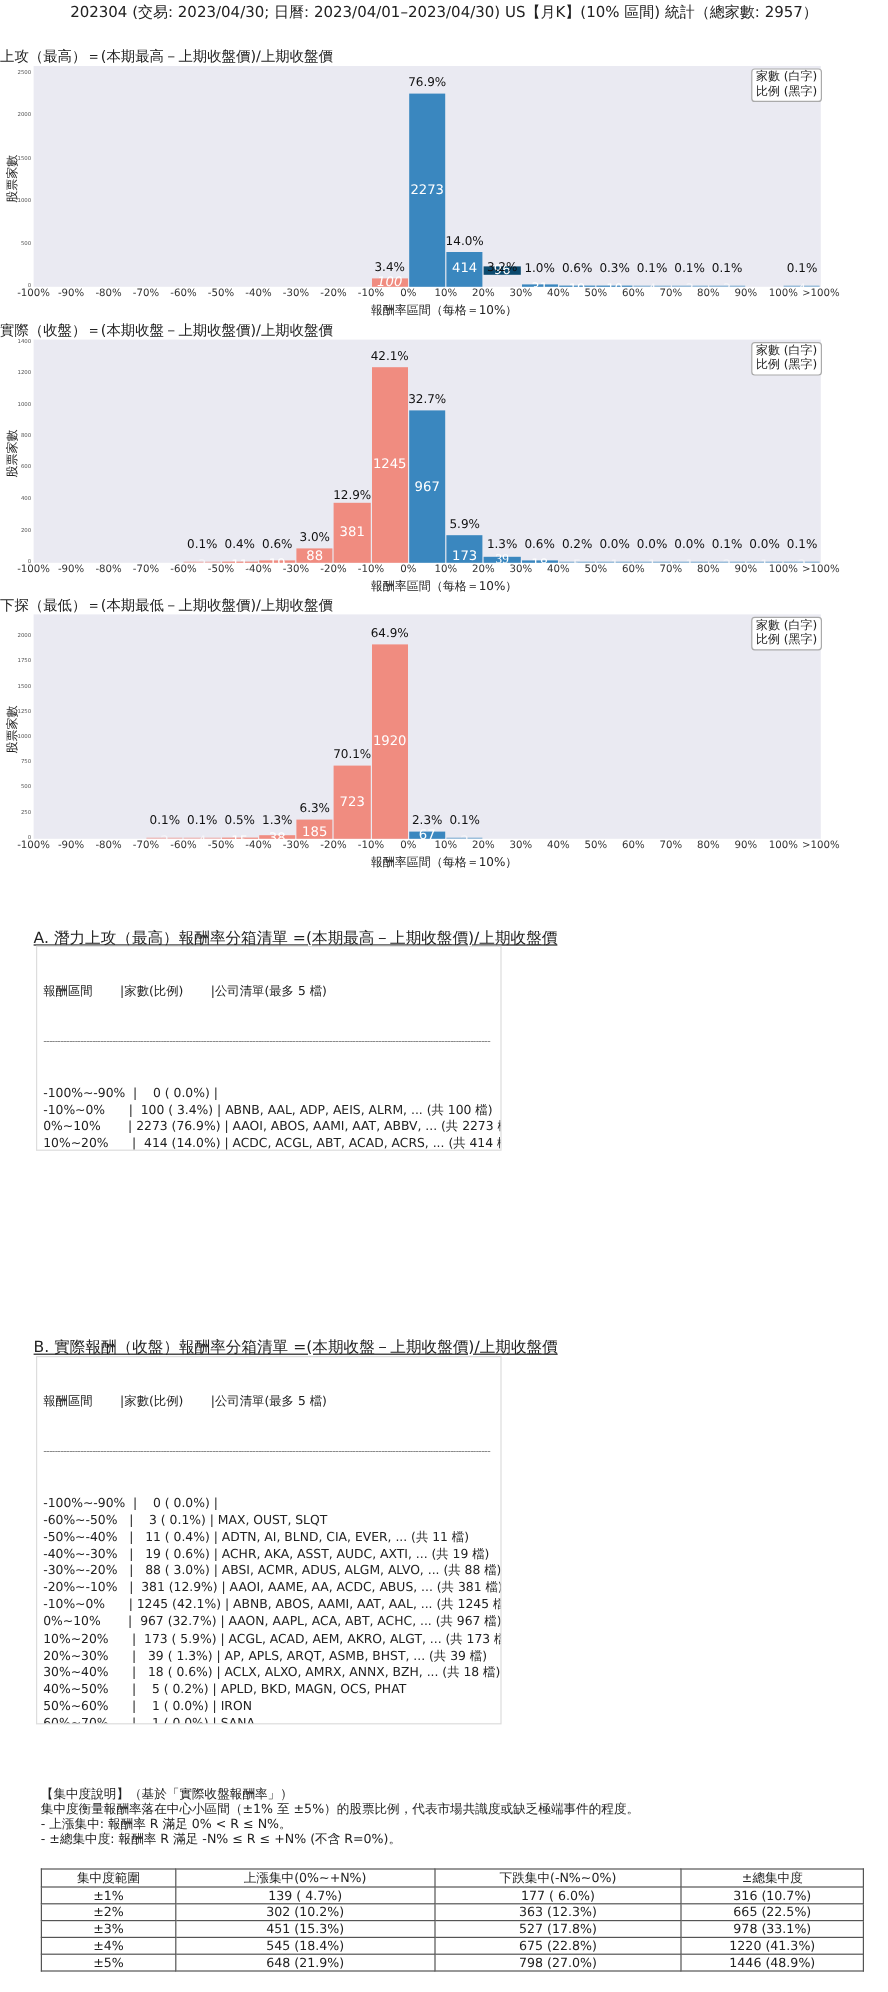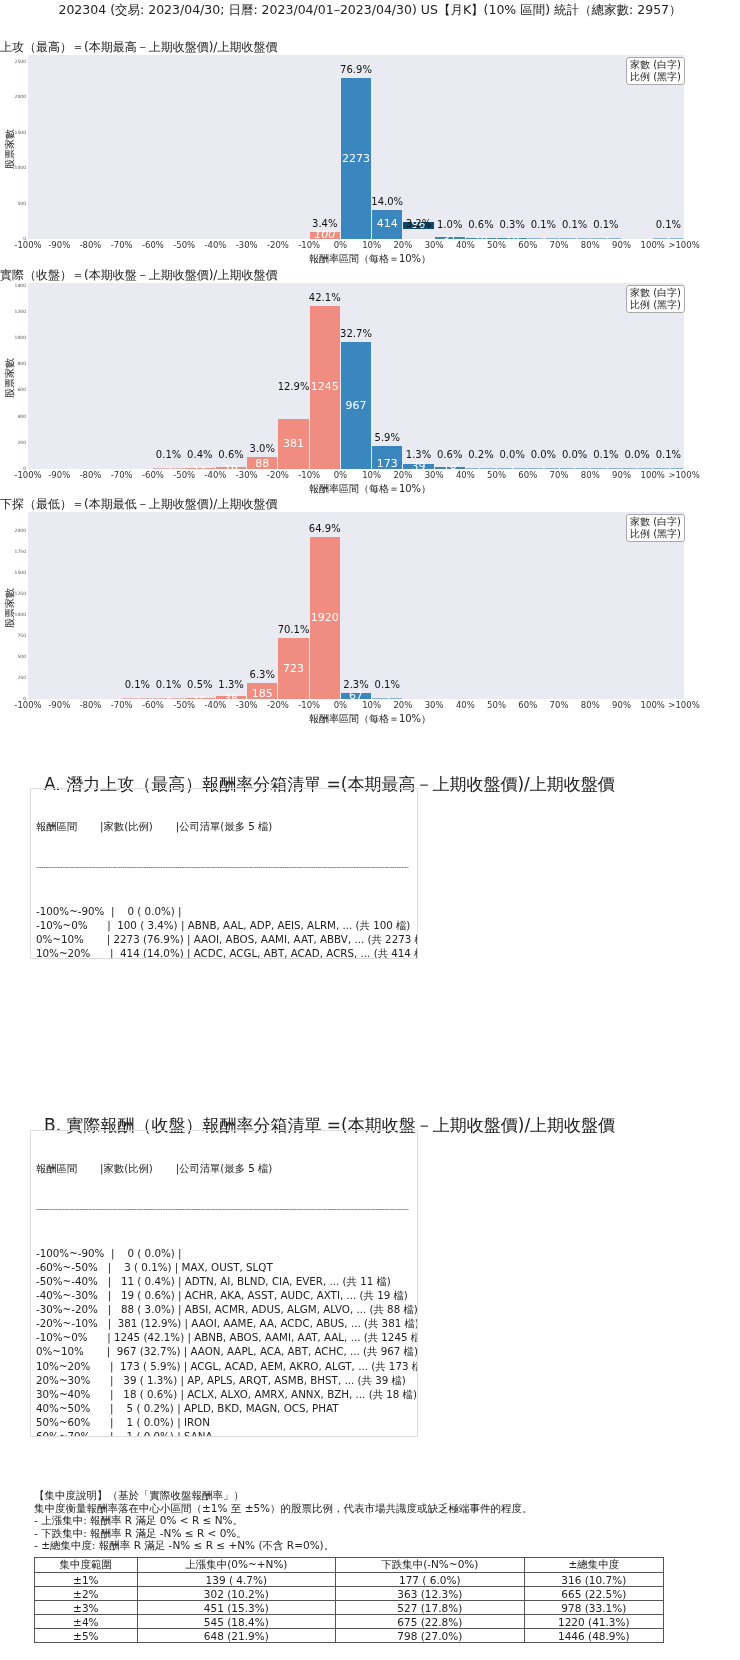--- a/index.html
+++ b/index.html
@@ -11,25 +11,25 @@
   .ylabel { position: absolute; font-size: 10px; color: #222; transform: rotate(-90deg); transform-origin: left top; white-space: nowrap; }
   .ytick { position: absolute; font-size: 4.5px; color: #555; text-align: right; width: 20px; }
   .xtick { position: absolute; font-size: 8.5px; color: #333; width: 40px; text-align: center; }
   .xlabel { position: absolute; width: 740px; left: 0; text-align: center; font-size: 10px; color: #222; }
   .bar { position: absolute; }
   .bar.neg { background: #f08c80; }
   .bar.pos { background: #3a87bf; }
   .bar-count { position: absolute; left: 0; width: 100%; text-align: center; color: #fff; font-size: 11px; }
   .bar-pct { position: absolute; width: 50px; text-align: center; font-size: 10px; color: #111; }
   .legend { position: absolute; border: 1px solid #aaa; border-radius: 3px; background: #fff; font-size: 10px; line-height: 12px; padding: 1px 3px; color: #222; }
-  .section-title { position: absolute; left: 44px; font-size: 17px; color: #222; }
+  .section-title { position: absolute; left: 28px; font-size: 13px; color: #222; text-decoration: underline; }
   .listbox { position: absolute; left: 30px; width: 388px; border: 1px solid #ddd; font-size: 10.3px; line-height: 14.1px; padding: 2px 0 0 5px; color: #222; white-space: pre; overflow: hidden; }
   .listbox .sep { color: #666; font-size: 8px; letter-spacing: -0.5px; overflow: hidden; }
   .conc { position: absolute; left: 34px; top: 1489px; font-size: 10.5px; line-height: 12.5px; color: #222; }
-  table.conc-table { position: absolute; left: 34px; top: 1557px; width: 630px; border-collapse: collapse; font-size: 10.5px; }
+  table.conc-table { position: absolute; left: 34px; top: 1557px; width: 686px; border-collapse: collapse; font-size: 10.5px; }
   table.conc-table td, table.conc-table th { border: 1px solid #555; text-align: center; font-weight: normal; height: 14px; padding: 0; color: #222; }
 </style>
 </head>
 <body>
 
 <div class="main-title">202304 (交易: 2023/04/30; 日曆: 2023/04/01–2023/04/30) US【月K】(10% 區間) 統計（總家數: 2957）</div>
 
 <div class="chart" id="chart-0" style="top:0;">
     <div class="chart-title" style="top: 39px;">上攻（最高）＝(本期最高－上期收盤價)/上期收盤價</div>
     <div class="plot" style="left: 28px; top: 55px; width: 656px; height: 184px;"></div>
@@ -159,35 +159,35 @@
       <div class="bar-count" style="top: -4px;">19</div>
     </div>
     <div class="bar-pct" style="left: 206.048px; top: 449px;">0.6%</div>
     <div class="bar neg" style="background: rgb(240, 140, 128); left: 247.167px; width: 30.2381px; top: 457.473px; height: 11.5268px;">
       <div class="bar-count" style="top: -0.473239px; text-align: center;">88</div>
     </div>
     <div class="bar-pct" style="left: 237.286px; top: 443.473px;">3.0%</div>
     <div class="bar neg" style="background: rgb(240, 140, 128); left: 278.405px; width: 30.2381px; top: 419.094px; height: 49.9056px;">
       <div class="bar-count" style="top: 17.9528px;">381</div>
     </div>
-    <div class="bar-pct" style="left: 268.524px; top: 381px;">12.9%</div>
+    <div class="bar-pct" style="left: 268.524px; top: 408px;">12.9%</div>
     <div class="bar neg" style="background: rgb(240, 140, 128); left: 309.643px; width: 30.2381px; top: 305.923px; height: 163.077px;">
       <div class="bar-count" style="top: 74.5387px;">1245</div>
     </div>
     <div class="bar-pct" style="left: 299.762px; top: 291.923px;">42.1%</div>
     <div class="bar pos" style="background: rgb(58, 135, 191); left: 340.881px; width: 30.2381px; top: 342.337px; height: 126.663px;">
       <div class="bar-count" style="top: 56.3317px;">967</div>
     </div>
     <div class="bar-pct" style="left: 331px; top: 328.337px;">32.7%</div>
     <div class="bar pos" style="background: rgb(58, 135, 191); left: 372.119px; width: 30.2381px; top: 446.339px; height: 22.6606px;">
       <div class="bar-count" style="top: 10.6606px;">173</div>
     </div>
     <div class="bar-pct" style="left: 362.238px; top: 432.339px;">5.9%</div>
     <div class="bar pos" style="background: rgb(58, 135, 191); left: 403.357px; width: 30.2381px; top: 463.892px; height: 5.10845px;">
-      <div class="bar-count" style="top: -4px;">39</div>
+      <div class="bar-count" style="top: -4px; font-family: Liberation Serif, serif;">39</div>
     </div>
     <div class="bar-pct" style="left: 393.476px; top: 449px;">1.3%</div>
     <div class="bar pos" style="background: rgb(58, 135, 191); left: 434.595px; width: 30.2381px; top: 466.642px; height: 2.35775px;">
       <div class="bar-count" style="top: -4px;">18</div>
     </div>
     <div class="bar-pct" style="left: 424.714px; top: 449px;">0.6%</div>
     <div class="bar pos" style="background: rgb(58, 135, 191); opacity: 0.55; left: 465.833px; width: 30.2381px; top: 467.5px; height: 1.5px;">
       <div class="bar-count" style="top: -4px;">5</div>
     </div>
     <div class="bar-pct" style="left: 455.952px; top: 449px;">0.2%</div>
@@ -309,21 +309,20 @@
 <div class="listbox" id="list-b" style="top:1130px; height:307px;">
   <div>報酬區間       |家數(比例)       |公司清單(最多 5 檔)</div>
   <div class="sep">------------------------------------------------------------------------------------------------------------------------------------------------------------</div>
   <div class="rows"><div>-100%~-90%  |    0 ( 0.0%) |</div><div>-60%~-50%   |    3 ( 0.1%) | MAX, OUST, SLQT</div><div>-50%~-40%   |   11 ( 0.4%) | ADTN, AI, BLND, CIA, EVER, ... (共 11 檔)</div><div>-40%~-30%   |   19 ( 0.6%) | ACHR, AKA, ASST, AUDC, AXTI, ... (共 19 檔)</div><div>-30%~-20%   |   88 ( 3.0%) | ABSI, ACMR, ADUS, ALGM, ALVO, ... (共 88 檔)</div><div>-20%~-10%   |  381 (12.9%) | AAOI, AAME, AA, ACDC, ABUS, ... (共 381 檔)</div><div>-10%~0%      | 1245 (42.1%) | ABNB, ABOS, AAMI, AAT, AAL, ... (共 1245 檔)</div><div>0%~10%       |  967 (32.7%) | AAON, AAPL, ACA, ABT, ACHC, ... (共 967 檔)</div><div>10%~20%      |  173 ( 5.9%) | ACGL, ACAD, AEM, AKRO, ALGT, ... (共 173 檔)</div><div>20%~30%      |   39 ( 1.3%) | AP, APLS, ARQT, ASMB, BHST, ... (共 39 檔)</div><div>30%~40%      |   18 ( 0.6%) | ACLX, ALXO, AMRX, ANNX, BZH, ... (共 18 檔)</div><div>40%~50%      |    5 ( 0.2%) | APLD, BKD, MAGN, OCS, PHAT</div><div>50%~60%      |    1 ( 0.0%) | IRON</div><div>60%~70%      |    1 ( 0.0%) | SANA</div></div>
 </div>
 
 <div class="conc">
   <div>【集中度說明】（基於「實際收盤報酬率」）</div>
   <div>集中度衡量報酬率落在中心小區間（±1% 至 ±5%）的股票比例，代表市場共識度或缺乏極端事件的程度。</div>
   <div> - 上漲集中: 報酬率 R 滿足 0% &lt; R ≤ N%。</div>
-  <div> - 下跌集中: 報酬率 R 滿足 -N% ≤ R &lt; 0%。</div>
   <div> - ±總集中度: 報酬率 R 滿足 -N% ≤ R ≤ +N% (不含 R=0%)。</div>
 </div>
 
 <table class="conc-table">
   <thead>
     <tr>
       <th>集中度範圍</th>
       <th>上漲集中(0%~+N%)</th>
       <th>下跌集中(-N%~0%)</th>
       <th>±總集中度</th>

